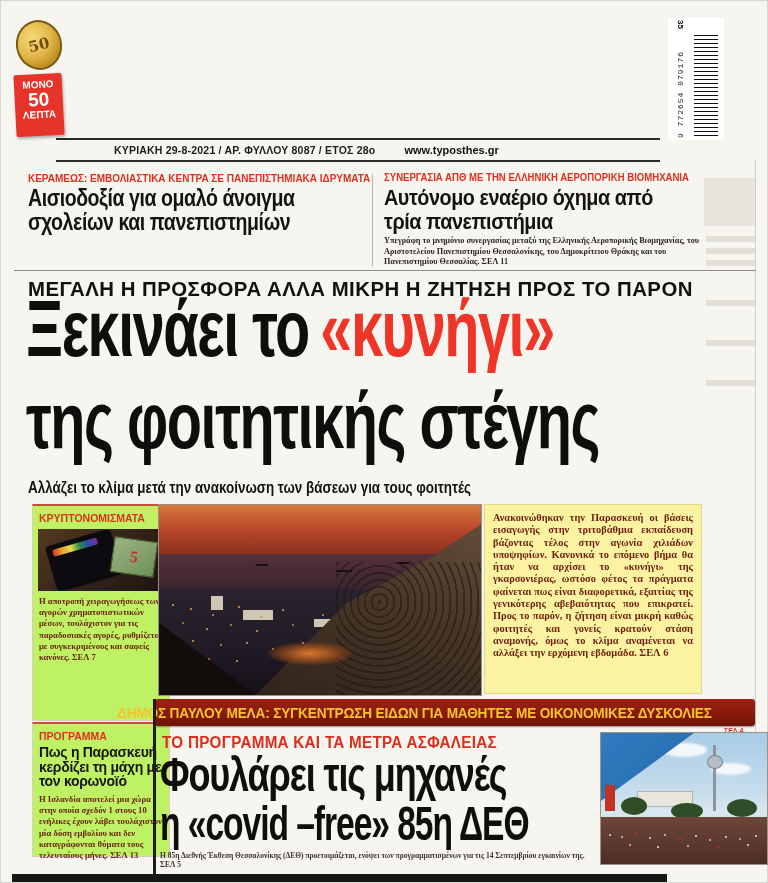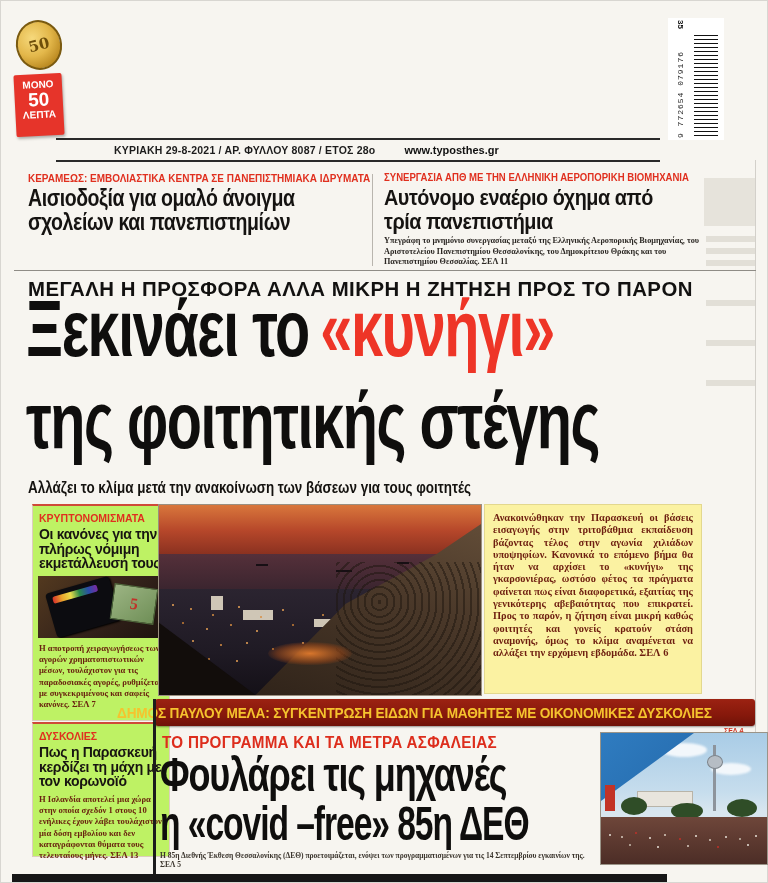--- a/index.html
+++ b/index.html
@@ -211,32 +211,31 @@
 
   <div class="abs lead-kicker cx" style="transform:scaleX(.97);">ΜΕΓΑΛΗ Η ΠΡΟΣΦΟΡΑ ΑΛΛΑ ΜΙΚΡΗ Η ΖΗΤΗΣΗ ΠΡΟΣ ΤΟ ΠΑΡΟΝ</div>
   <div class="abs lead-l1 cx" style="transform:scaleX(.72);">
     <span class="lead-black">Ξεκινάει το</span><span class="lead-red">«κυνήγι»</span>
   </div>
   <div class="abs lead-l2 cx" style="transform:scaleX(.72);">της φοιτητικής στέγης</div>
   <div class="abs lead-sub cx" style="transform:scaleX(.84);">Αλλάζει το κλίμα μετά την ανακοίνωση των βάσεων για τους φοιτητές</div>
 
   <div class="abs sbox sbox1">
     <div class="kicker sb-kicker">ΚΡΥΠΤΟΝΟΜΙΣΜΑΤΑ</div>
-    <div class="sb-head">Οι κανόνες για την πλήρως νόμιμη εκμετάλλευσή τους</div>
     <div class="cphoto">
       <div class="phone"></div>
       <div class="note">
         <span>5</span>
       </div>
     </div>
     <div class="sb-body">Η αποτροπή χειραγωγήσεως των αγορών χρηματοπιστωτικών μέσων, τουλάχιστον για τις παραδοσιακές αγορές, ρυθμίζεται με συγκεκριμένους και σαφείς κανόνες. ΣΕΛ 7</div>
   </div>
 
   <div class="abs sbox sbox2">
-    <div class="kicker sb-kicker">ΔΥΣΚΟΛΙΕΣ</div>
+    <div class="kicker sb-kicker">ΠΡΟΓΡΑΜΜΑ</div>
     <div class="sb-head">Πως η Παρασκευή κερδίζει τη μάχη με τον κορωνοϊό</div>
     <div class="sb-body">Η Ισλανδία αποτελεί μια χώρα στην οποία σχεδόν 1 στους 10 ενήλικες έχουν λάβει τουλάχιστον μία δόση εμβολίου και δεν καταγράφονται θύματα τους τελευταίους μήνες. ΣΕΛ 13</div>
   </div>
 
   <div class="abs citywrap">
     <div class="abs sky"></div>
     <div class="abs sea"></div>
     <div class="abs ship" style="left:30%;top:31%;width:12px;"></div>
     <div class="abs ship" style="left:55%;top:34%;width:16px;"></div>
     <div class="abs ship" style="left:74%;top:30%;width:12px;"></div>

